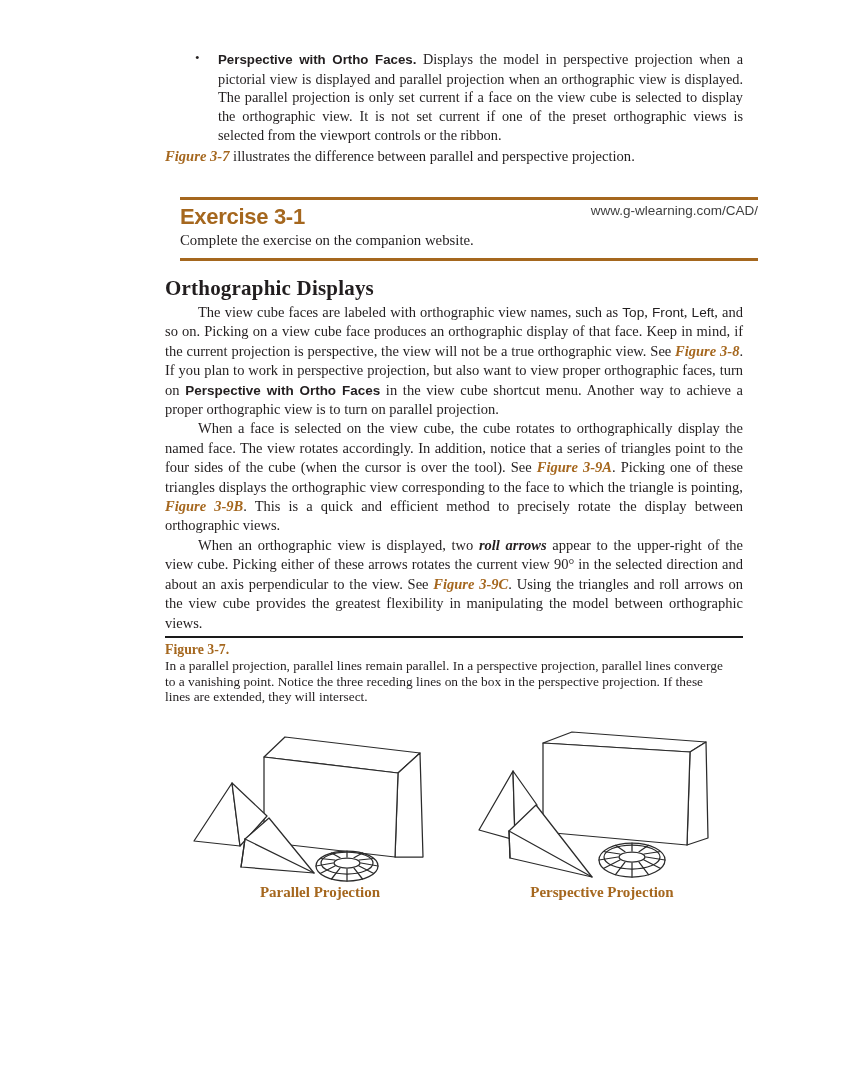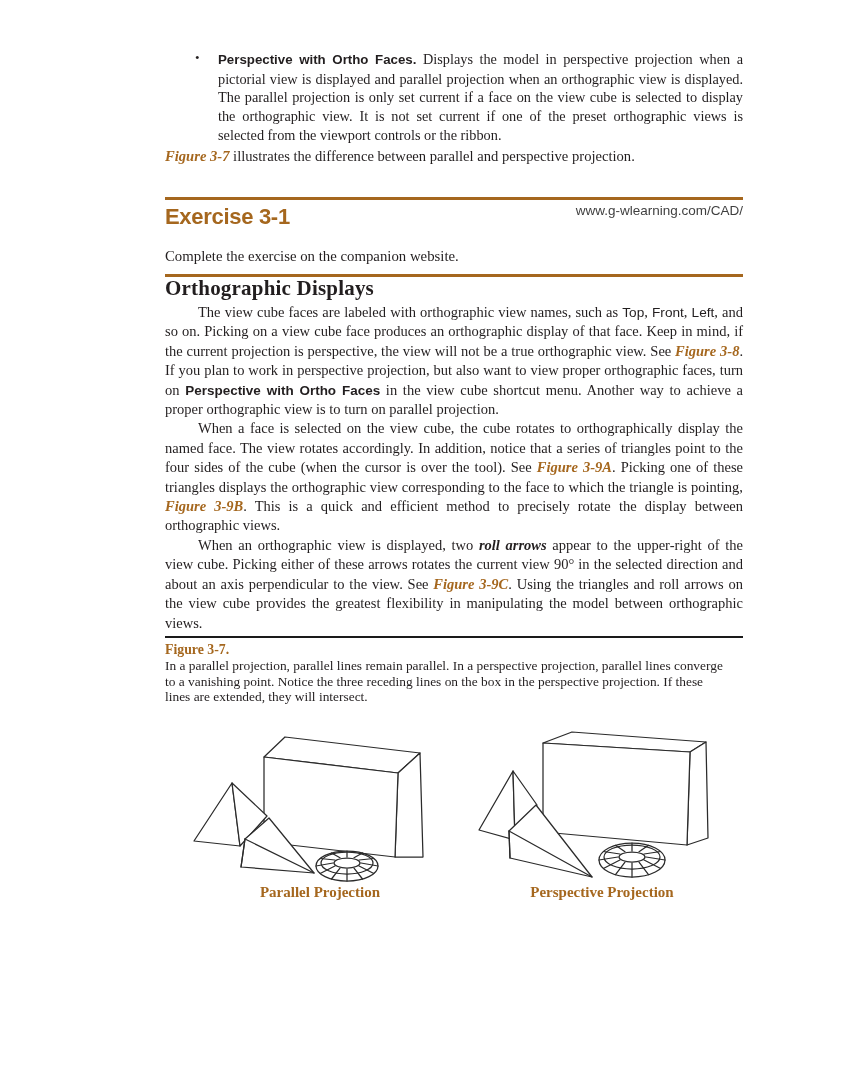--- a/index.html
+++ b/index.html
@@ -25,29 +25,29 @@
   .figure-lead{margin-top:2px;font-size:14.6px;line-height:19.2px;text-align:justify;}
 
   
   .seg-n{}
   .seg-bsans{font-family:"Liberation Sans","DejaVu Sans",sans-serif;font-weight:bold;font-size:0.93em;}
   .seg-sans{font-family:"Liberation Sans","DejaVu Sans",sans-serif;font-size:0.94em;}
   .seg-ref{font-weight:bold;color:var(--accent);font-style:italic;}
   .seg-bi{font-weight:bold;font-style:italic;}
 
   
-  .exercise-block{left:165px;top:197px;width:578px;border-top:3px solid var(--accent);border-bottom:3px solid var(--accent);padding:3px 0 8px 0;}
+  .exercise-block{left:180px;top:197px;width:578px;border-top:3px solid var(--accent);border-bottom:3px solid var(--accent);padding:3px 0 8px 0;}
   .exercise-head{display:flex;align-items:flex-start;justify-content:space-between;}
   .exercise-title{
     font-family:"Liberation Sans","DejaVu Sans",sans-serif;
     font-weight:bold;font-size:22px;line-height:27px;color:var(--accent);
     letter-spacing:-0.3px;
   }
   .exercise-url{font-family:"Liberation Sans","DejaVu Sans",sans-serif;font-size:13.5px;color:#3f3f3f;}
-  .exercise-body{font-size:14.8px;line-height:19px;margin-top:17px;}
+  .exercise-body{font-size:14.8px;line-height:19px;margin-top:1px;}
 
   
   .section-block{left:165px;top:272px;width:578px;}
   .section-heading{font-size:21px;font-weight:bold;line-height:20px;margin:6px 0 5px 0;letter-spacing:0.2px;}
   .section-block p{font-size:14.5px;line-height:19.4px;text-align:justify;text-indent:33px;}
 
   
   .figure-block{left:165px;top:636px;width:578px;border-top:2px solid var(--rule-dark);padding-top:4px;}
   .figure-label{font-size:13.8px;font-weight:bold;color:var(--accent);line-height:16px;}
   .figure-caption{font-size:13.4px;line-height:15.7px;width:566px;}

